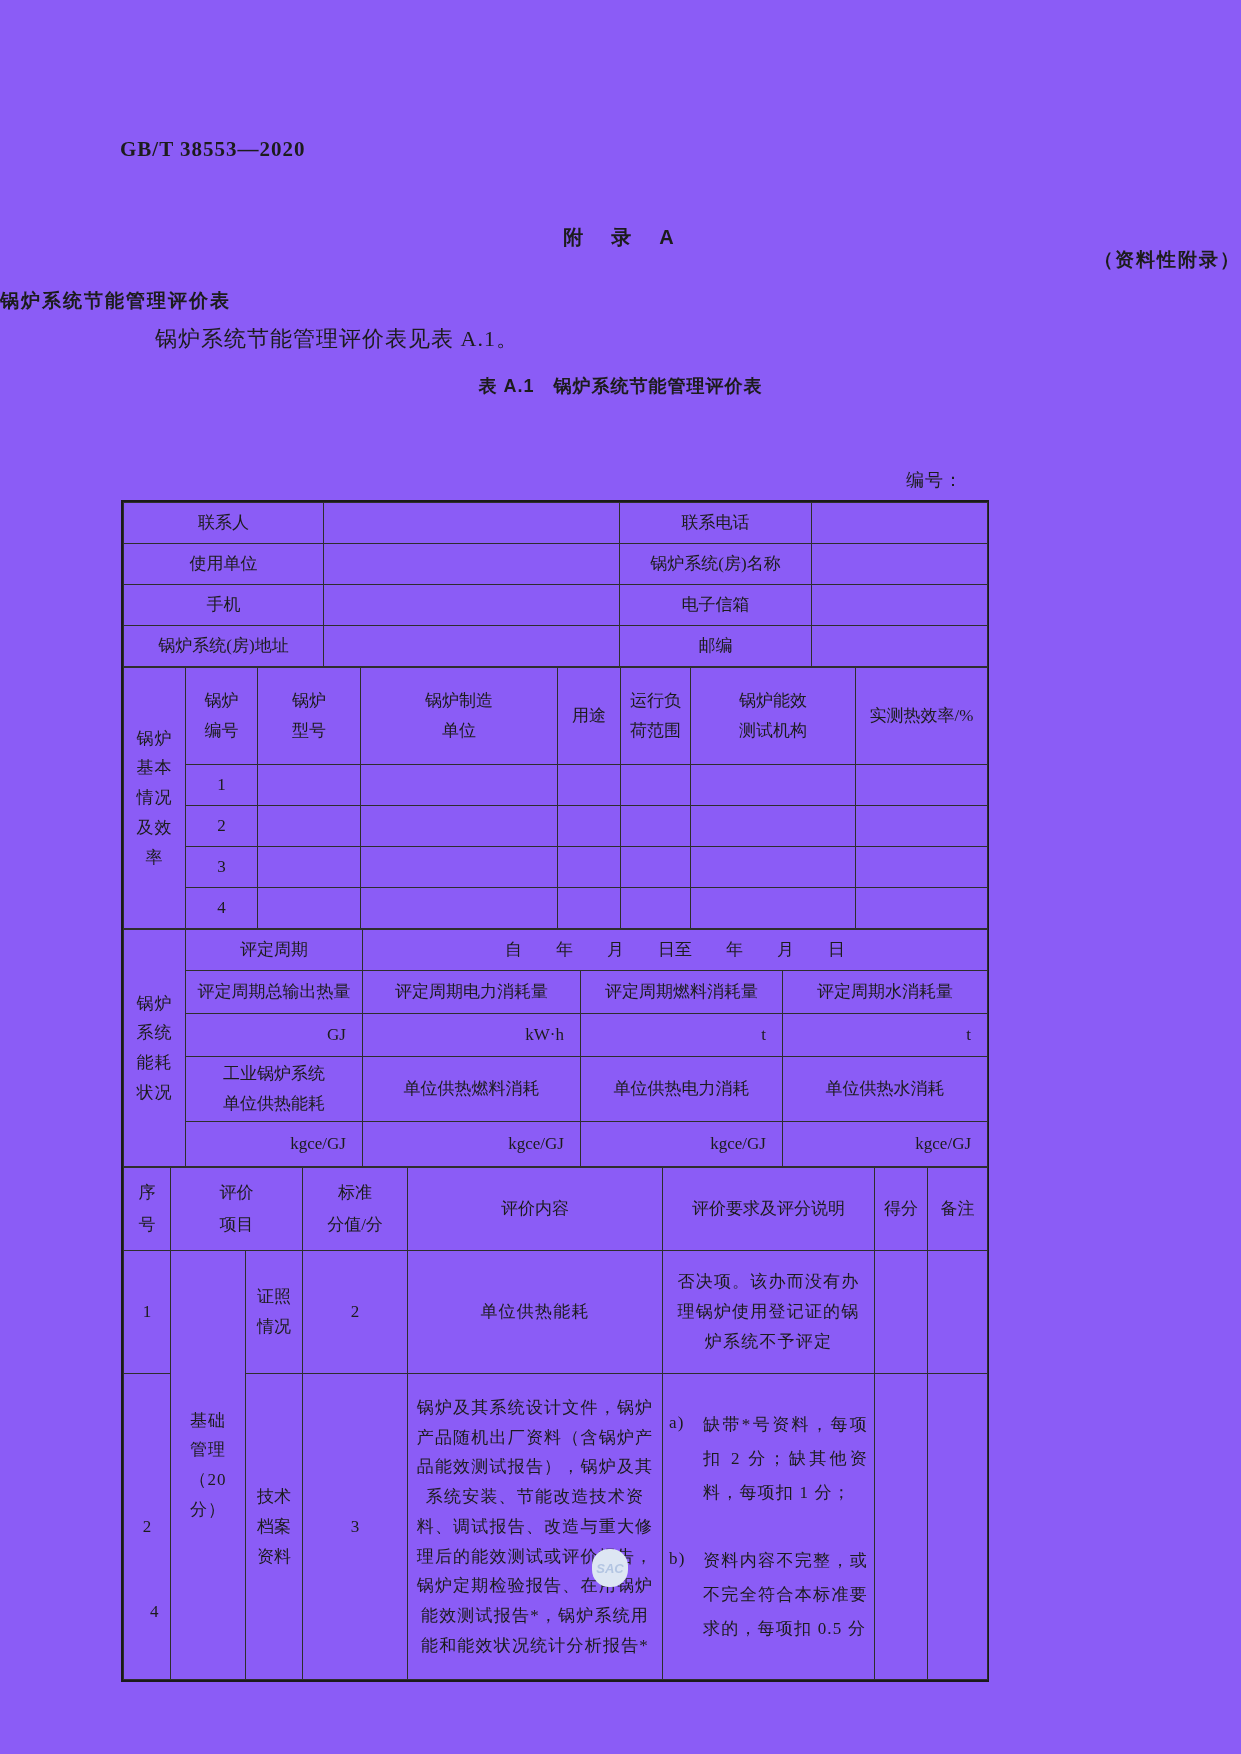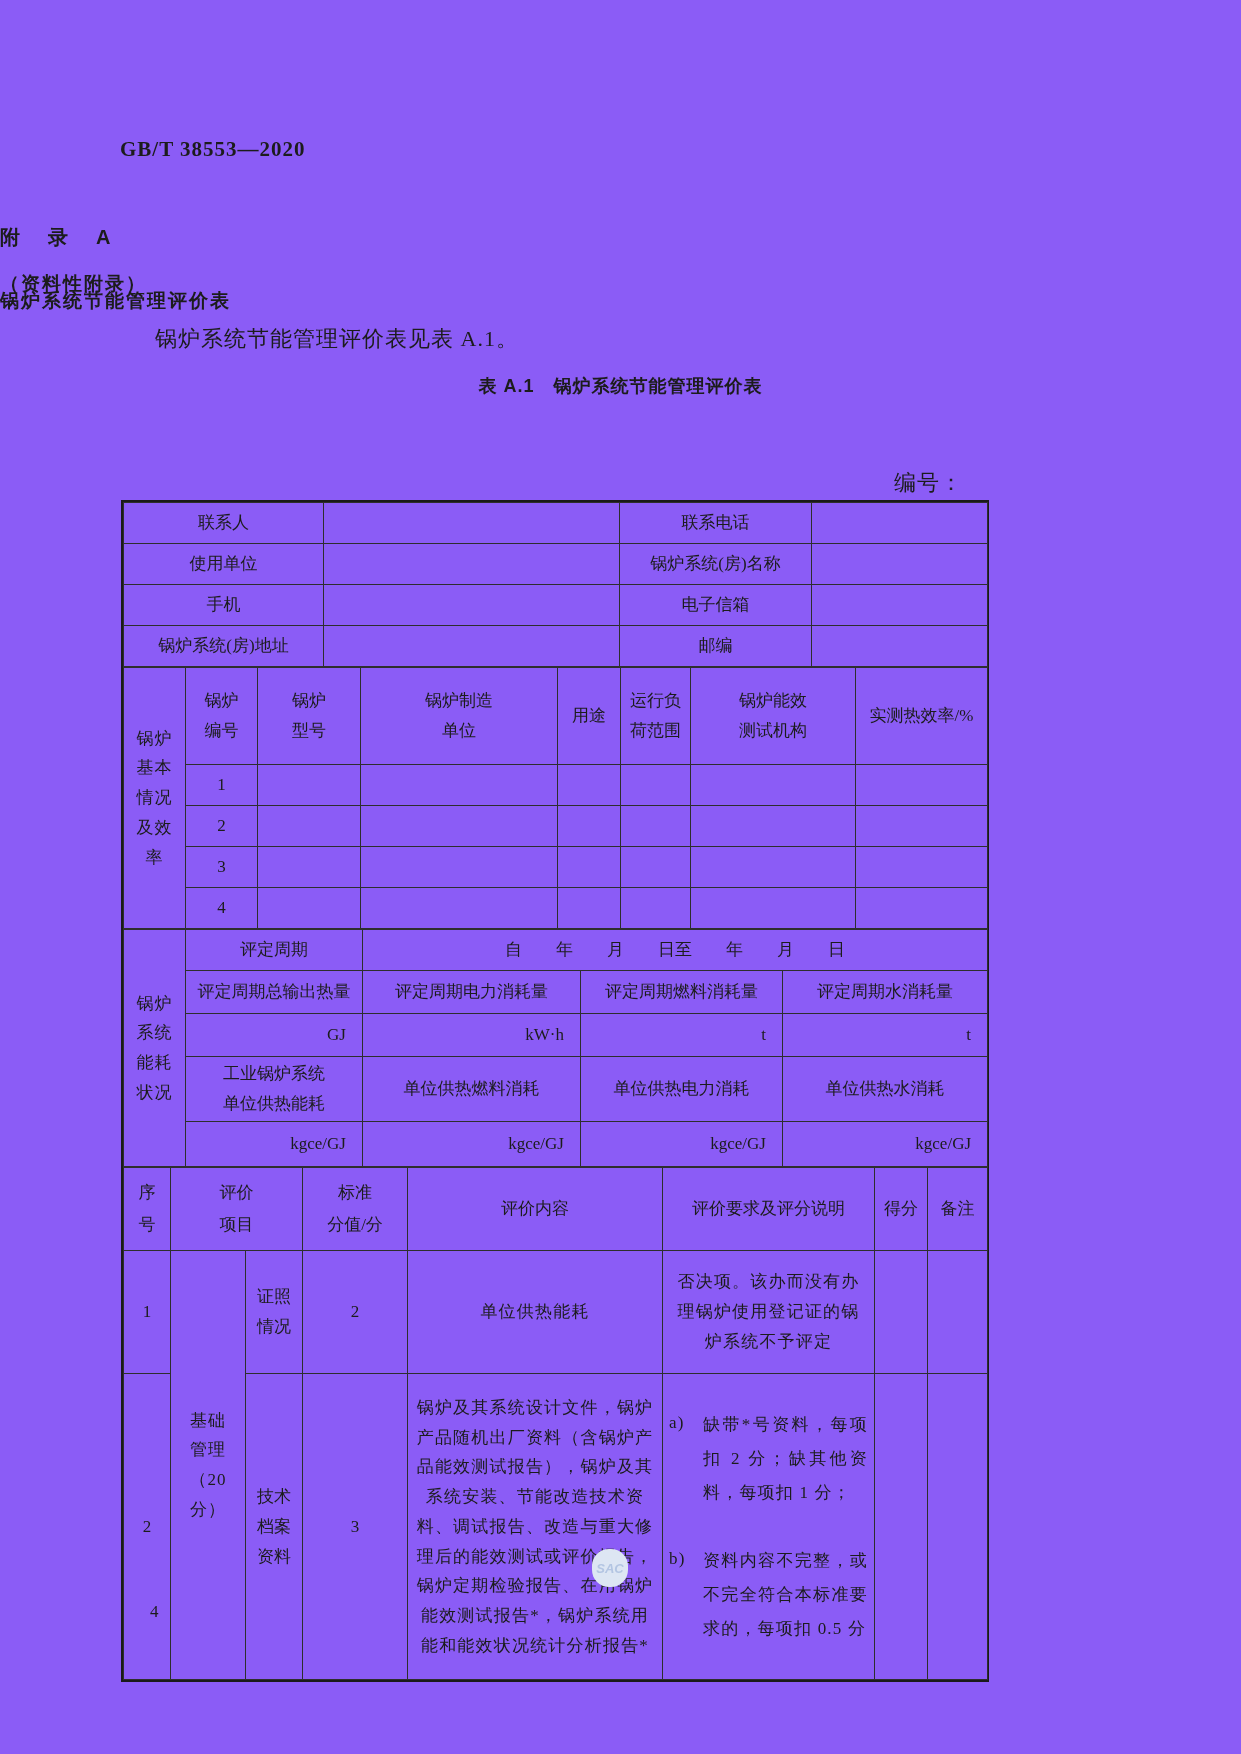--- a/index.html
+++ b/index.html
@@ -1,28 +1,28 @@
 <!DOCTYPE html>
 <html><head>
 <meta charset="utf-8">
 <style>
   html,body{margin:0;padding:0;background:#e8e8e8;}
   .page{position:relative;width:1241px;height:1754px;background:#8b5cf6;margin:0 auto;
         font-family:"Liberation Serif","DejaVu Serif",serif;color:#1c1c1c;overflow:hidden;}
   .doc-number{position:absolute;left:120px;top:137px;font-size:21px;font-weight:bold;letter-spacing:1px;}
-  .t1{position:absolute;left:0;top:224px;width:100%;text-align:left;
+  .t1{position:absolute;left:0;top:224px;width:100%;text-align:center;
       font-family:"Liberation Sans","DejaVu Sans",sans-serif;font-weight:bold;font-size:20px;letter-spacing:4px;}
-  .t2{position:absolute;left:0;top:271px;width:100%;text-align:left;
+  .t2{position:absolute;left:0;top:247px;width:100%;text-align:right;
       font-family:"Liberation Sans","DejaVu Sans",sans-serif;font-weight:bold;font-size:19px;letter-spacing:2px;}
   .t3{position:absolute;left:0;top:288px;width:100%;text-align:left;
       font-family:"Liberation Sans","DejaVu Sans",sans-serif;font-weight:bold;font-size:19px;letter-spacing:2px;}
   .intro{position:absolute;left:155px;top:324px;font-size:22px;letter-spacing:1px;}
   .caption{position:absolute;left:0;top:374px;width:100%;text-align:center;
       font-family:"Liberation Sans","DejaVu Sans",sans-serif;font-weight:bold;font-size:18px;letter-spacing:1px;}
-  .serial{position:absolute;top:468px;right:278px;font-size:22px;letter-spacing:1px;}
+  .serial{position:absolute;top:468px;right:278px;font-size:18px;letter-spacing:1px;}
 
   .tbl-wrap{position:absolute;left:121px;top:500px;width:864px;border:2px solid #1a1a1a;}
   table.t{width:100%;border-collapse:collapse;table-layout:fixed;}
   table.t + table.t{border-top:1px solid #1a1a1a;}
   .t td{border:1.4px solid #2e2e2e;text-align:center;vertical-align:middle;
         font-size:17px;padding:2px 6px;white-space:pre-line;line-height:1.75;overflow:hidden;}
   .vlab{line-height:2.05;letter-spacing:1px;}
   .unit td{text-align:right;padding-right:16px;}
   .txt{text-align:justify;padding:6px 12px 6px 13px;letter-spacing:1.2px;line-height:2.05;}
   .req{vertical-align:middle;}

